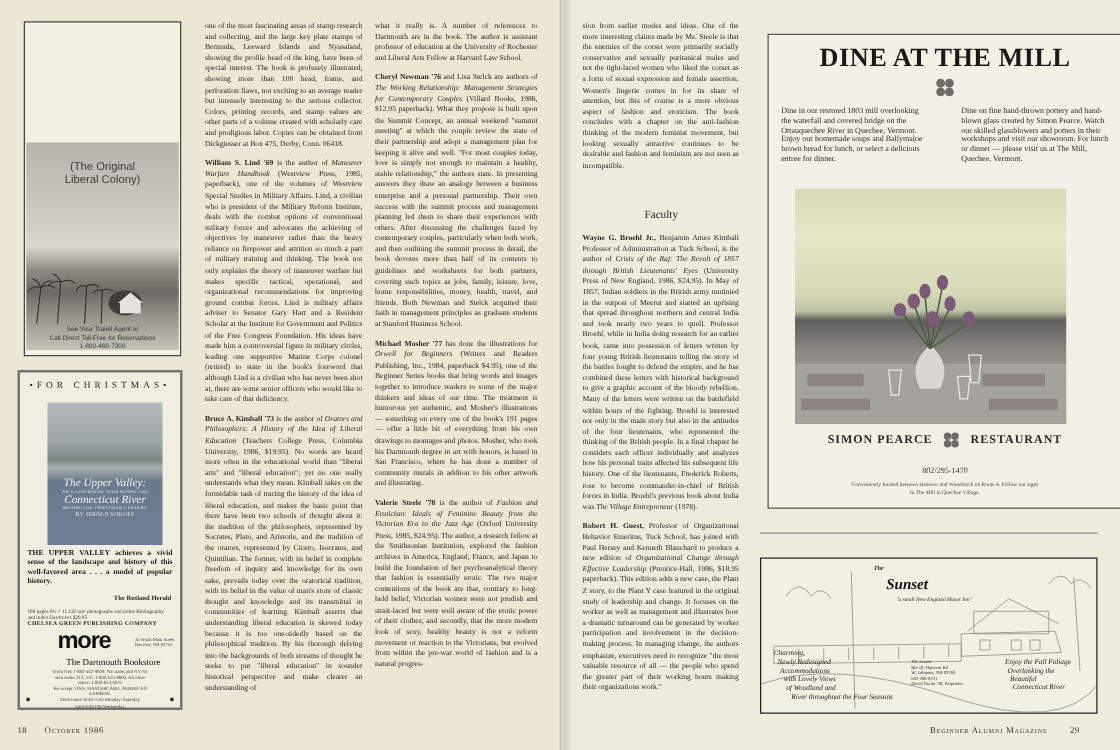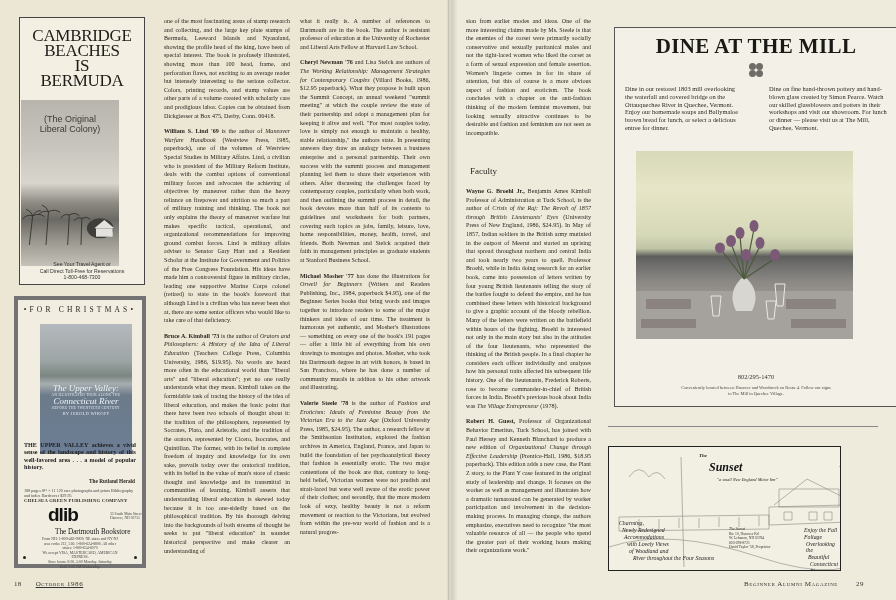--- a/index.html
+++ b/index.html
@@ -12,29 +12,29 @@
   .gutter { position: absolute; left: 447px; top: 0; width: 10px; height: 600px; background: linear-gradient(to right, rgba(0,0,0,0.04), rgba(0,0,0,0.12), rgba(0,0,0,0.02)); pointer-events: none; }
 
   .col { position: absolute; font-size: 6.1px; line-height: 8.6px; text-align: justify; hyphens: auto; }
   .col p { margin-bottom: 7px; text-indent: 0; }
   .col b { font-weight: bold; }
   .col i { font-style: italic; }
 
   
   .ad-bermuda { position: absolute; left: 19px; top: 17px; width: 126px; height: 268px; border: 1px solid #444; background: #f3efe3; }
   .ad-bermuda .head { text-align: center; font-size: 17px; line-height: 15px; letter-spacing: -0.3px; padding-top: 10px; font-family: "Liberation Serif", serif; color: #1e1c19; }
-  .ad-bermuda .photo { position: absolute; left: 1px; top: 82px; width: 98px; height: 166px; background: linear-gradient(180deg, #b8b5ae 0%, #c9c6bf 30%, #d9d6ce 50%, #8d8a83 62%, #6b6963 72%, #9a978f 85%, #c5c2ba 100%); overflow: hidden; }
+  .ad-bermuda .photo { position: absolute; left: 1px; top: 96px; width: 122px; height: 166px; background: linear-gradient(180deg, #b8b5ae 0%, #c9c6bf 30%, #d9d6ce 50%, #8d8a83 62%, #6b6963 72%, #9a978f 85%, #c5c2ba 100%); overflow: hidden; }
   .ad-bermuda .sub { text-align: center; font-family: "Liberation Sans", sans-serif; font-weight: 300; font-size: 9px; line-height: 10px; color: #3c3a36; padding-top: 14px; }
   .ad-bermuda .palms { position: absolute; left: 0; right: 0; top: 95px; height: 50px; }
   .ad-bermuda .foot { position: absolute; left: 0; right: 0; bottom: 4px; text-align: center; font-family: "Liberation Sans", sans-serif; font-size: 5.2px; line-height: 6.2px; color: #333; }
 
   
-  .ad-christmas { position: absolute; left: 14px; top: 296px; width: 132px; height: 272px; border: 4px solid #737373; background: #f1ede1; }
+  .ad-christmas { position: absolute; left: 14px; top: 296px; width: 132px; height: 272px; border: 2px solid #737373; background: #f1ede1; }
   .ad-christmas .title { text-align: center; font-size: 7.5px; letter-spacing: 3.2px; padding-top: 5px; color: #2a2723; }
-  .ad-christmas .book { position: absolute; left: 22px; top: 24px; width: 92px; height: 130px; background: linear-gradient(180deg, #b4b9bd 0%, #9ea5a6 28%, #7b8681 40%, #a7aeb0 46%, #6c7b8a 55%, #6c7e96 100%); }
+  .ad-christmas .book { position: absolute; left: 22px; top: 24px; width: 92px; height: 114px; background: linear-gradient(180deg, #b4b9bd 0%, #9ea5a6 28%, #7b8681 40%, #a7aeb0 46%, #6c7b8a 55%, #6c7e96 100%); }
   .ad-christmas .book .bt { position: absolute; left: 0; right: 0; top: 60px; text-align: center; color: #eef2f6; font-style: italic; font-size: 9px; line-height: 9px; }
   .ad-christmas .book .bs { font-size: 3.5px; line-height: 4px; font-style: normal; letter-spacing: 0.3px; opacity: 0.9; }
   .ad-christmas .quote { position: absolute; left: 6px; right: 6px; top: 142px; font-size: 6.1px; line-height: 7.3px; font-weight: bold; color: #222; text-align: justify; }
   .ad-christmas .src { position: absolute; right: 7px; top: 178px; font-size: 5.3px; font-weight: bold; }
   .ad-christmas .specs { position: absolute; left: 6px; right: 6px; top: 188px; font-size: 4.2px; line-height: 5px; color: #444; }
   .ad-christmas .pub { position: absolute; left: 6px; top: 198px; font-size: 4.6px; letter-spacing: 0.3px; font-weight: bold; }
   .ad-christmas .logo { position: absolute; left: 30px; top: 204px; font-size: 19px; font-weight: bold; font-family: "Liberation Sans", sans-serif; letter-spacing: -1px; color: #111; }
   .ad-christmas .addr { position: absolute; left: 92px; top: 212px; font-size: 3.7px; line-height: 4.4px; color: #444; }
   .ad-christmas .storename { position: absolute; left: 5px; top: 228px; font-size: 7.2px; color: #111; margin-left: 32px; }
   .ad-christmas .info { position: absolute; left: 6px; right: 6px; top: 237px; font-size: 3.8px; line-height: 4.6px; text-align: center; color: #444; }
@@ -53,47 +53,41 @@
   .ad-mill .photo { position: absolute; left: 21px; top: 123px; width: 217px; height: 188px; overflow: hidden;
     background: linear-gradient(180deg, #d7d9b8 0%, #e7e6c8 20%, #d5d8b7 45%, #bfc4a6 52%, #5e5f5b 56%, #6c6c6a 60%, #8d8a86 70%, #9c9995 80%, #7b7875 100%); }
   .ad-mill .sig1 { position: absolute; left: 0; right: 0; top: 318px; text-align: center; font-size: 9.6px; font-weight: bold; letter-spacing: 0.8px; color: #2a2826; }
   .ad-mill .sig2 { position: absolute; left: 0; right: 0; top: 331px; text-align: center; font-size: 7.8px; font-weight: bold; letter-spacing: 0.6px; color: #2a2826; }
   .ad-mill .phone { position: absolute; left: 0; right: 0; top: 345px; text-align: center; font-size: 6.5px; color: #333; }
   .ad-mill .note { position: absolute; left: 0; right: 0; top: 357px; text-align: center; font-size: 4.4px; line-height: 5.6px; color: #444; }
 
   .rule { position: absolute; left: 608px; top: 426px; width: 270px; height: 1px; background: #888; }
 
   
-  .ad-sunset { position: absolute; left: 608px; top: 446px; width: 233px; height: 125px; border: 1.5px solid #222; background: #f2efe3; overflow: hidden; }
+  .ad-sunset { position: absolute; left: 608px; top: 446px; width: 270px; height: 125px; border: 1.5px solid #222; background: #f2efe3; overflow: hidden; }
   .ad-sunset .the { position: absolute; left: 90px; top: 6px; font-size: 5px; font-style: italic; font-weight: bold; }
   .ad-sunset .name { position: absolute; left: 100px; top: 13px; font-size: 12px; font-style: italic; font-weight: bold; color: #111; }
   .ad-sunset .tag { position: absolute; left: 108px; top: 30px; font-size: 4.4px; font-style: italic; }
   .ad-sunset .left { position: absolute; left: 10px; top: 73px; font-size: 5.8px; line-height: 7px; font-style: italic; color: #222; }
   .ad-sunset .mid { position: absolute; left: 120px; top: 80px; font-size: 3.7px; line-height: 4.6px; color: #333; }
   .ad-sunset .right { position: absolute; left: 195px; top: 80px; font-size: 5.8px; line-height: 6.8px; font-style: italic; color: #222; }
   .ad-sunset svg { position: absolute; inset: 0; }
 
-  .faculty-h { position: absolute; left: 470px; top: 166px; width: 118px; text-align: left; font-size: 9px; color: #2a2723; }
+  .faculty-h { position: absolute; left: 470px; top: 166px; width: 118px; text-align: center; font-size: 9px; color: #2a2723; }
 </style>
 </head>
 <body>
 
 <div class="spread">
   <div class="page page-left"></div>
   <div class="page page-right"></div>
 </div>
 <div class="gutter"></div>
 
 <div class="ad-bermuda">
-  <div class="head">
-    <div>CAMBRIDGE</div>
-    <div>BEACHES</div>
-    <div>IS</div>
-    <div>BERMUDA</div>
-  </div>
   <div class="photo">
     <div class="sub">
       <div>(The Original</div>
       <div>Liberal Colony)</div>
     </div>
     <svg class="palms" viewBox="0 0 122 60">
       <g stroke="#2d2c29" stroke-width="1" fill="none">
         <path d="M10 60 L14 25"></path>
           <path d="M14 25 q-8 -2 -12 4 M14 25 q8 -4 14 1 M14 25 q-2 -6 -8 -8 M14 25 q4 -7 10 -6"></path>
         <path d="M30 60 L33 20"></path>
@@ -123,21 +117,21 @@
       <div class="bs">AN ILLUSTRATED TOUR ALONG THE</div>
       <div>Connecticut River</div>
       <div class="bs">BEFORE THE TWENTIETH CENTURY</div>
       <div class="bs" style="font-size:4.5px;margin-top:2px;">BY JEROLD WIKOFF</div>
     </div>
   </div>
   <div class="quote">THE UPPER VALLEY achieves a vivid sense of the landscape and history of this well-favored area . . . a model of popular history.</div>
   <div class="src">The Rutland Herald</div>
   <div class="specs">188 pages  8½ × 11  120 rare photographs and prints  Bibliography and index  Hardcover  $29.95</div>
   <div class="pub">CHELSEA GREEN PUBLISHING COMPANY</div>
-  <div class="logo">dlib</div>
+  <div class="logo">more</div>
   <div class="addr">
     <div>33 South Main Street</div>
     <div>Hanover, NH 03755</div>
   </div>
   <div class="storename">The Dartmouth Bookstore</div>
   <div class="info">
     <div>From NH: 1-800-462-9009; NE states and NY/NJ</div>
     <div>area codes 212, 516: 1-800-624-8800. All other</div>
     <div>states: 1-800-654-6070</div>
     <div>We accept VISA, MASTERCARD, AMERICAN</div>
@@ -157,21 +151,21 @@
 
 <div class="col" style="left:300px;top:17px;width:130px;">
   <p><span>what it really is. A number of references to Dartmouth are in the book. The author is assistant professor of education at the University of Rochester and Liberal Arts Fellow at Harvard Law School.</span></p>
   <p><b>Cheryl Newman '76</b><span> and Lisa Stelck are authors of </span><i>The Working Relationship: Management Strategies for Contemporary Couples</i><span> (Villard Books, 1986, $12.95 paperback). What they propose is built upon the Summit Concept, an annual weekend "summit meeting" at which the couple review the state of their partnership and adopt a management plan for keeping it alive and well. "For most couples today, love is simply not enough to maintain a healthy, stable relationship," the authors state. In presenting answers they draw an analogy between a business enterprise and a personal partnership. Their own success with the summit process and management planning led them to share their experiences with others. After discussing the challenges faced by contemporary couples, particularly when both work, and then outlining the summit process in detail, the book devotes more than half of its contents to guidelines and worksheets for both partners, covering such topics as jobs, family, leisure, love, home responsibilities, money, health, travel, and friends. Both Newman and Stelck acquired their faith in management principles as graduate students at Stanford Business School.</span></p>
   <p><b>Michael Mosher '77</b><span> has done the illustrations for </span><i>Orwell for Beginners</i><span> (Writers and Readers Publishing, Inc., 1984, paperback $4.95), one of the Beginner Series books that bring words and images together to introduce readers to some of the major thinkers and ideas of our time. The treatment is humorous yet authentic, and Mosher's illustrations — something on every one of the book's 191 pages — offer a little bit of everything from his own drawings to montages and photos. Mosher, who took his Dartmouth degree in art with honors, is based in San Francisco, where he has done a number of community murals in additon to his other artwork and illustrating.</span></p>
   <p><b>Valerie Steele '78</b><span> is the author of </span><i>Fashion and Eroticism: Ideals of Feminine Beauty from the Victorian Era to the Jazz Age</i><span> (Oxford University Press, 1985, $24.95). The author, a research fellow at the Smithsonian Institution, explored the fashion archives in America, England, France, and Japan to build the foundation of her psychoanalytical theory that fashion is essentially erotic. The two major contentions of the book are that, contrary to long-held belief, Victorian women were not prudish and strait-laced but were well aware of the erotic power of their clothes; and secondly, that the more modern look of sexy, healthy beauty is not a reform movement or reaction to the Victorians, but evolved from within the pre-war world of fashion and is a natural progres-</span></p>
 </div>
 
 <div class="folio" style="left:14px;top:580px;">
   <span>18</span>
-  <span class="smallcaps" style="margin-left:12px;text-decoration:underline;">October 1986</span>
+  <span class="smallcaps" style="margin-left:12px;">October 1986</span>
 </div>
 
 <div class="col" style="left:466px;top:17px;width:125px;">
   <p><span>sion from earlier modes and ideas. One of the more interesting claims made by Ms. Steele is that the enemies of the corset were primarily socially conservative and sexually puritanical males and not the tight-laced women who liked the corset as a form of sexual expression and female assertion. Women's lingerie comes in for its share of attention, but this of course is a more obvious aspect of fashion and eroticism. The book concludes with a chapter on the anti-fashion thinking of the modern feminist movement, but looking sexually attractive continues to be desirable and fashion and feminism are not seen as incompatible.</span></p>
 </div>
 
 <div class="faculty-h">Faculty</div>
 
 <div class="col" style="left:466px;top:187px;width:125px;">
   <p><b>Wayne G. Broehl Jr.,</b><span> Benjamin Ames Kimball Professor of Administration at Tuck School, is the author of </span><i>Crisis of the Raj: The Revolt of 1857 through British Lieutenants' Eyes</i><span> (University Press of New England, 1986, $24.95). In May of 1857, Indian soldiers in the British army mutinied in the outpost of Meerut and started an uprising that spread throughout northern and central India and took nearly two years to quell. Professor Broehl, while in India doing research for an earlier book, came into possession of letters written by four young British lieutenants telling the story of the battles fought to defend the empire, and he has combined these letters with historical background to give a graphic account of the bloody rebellion. Many of the letters were written on the battlefield within hours of the fighting. Broehl is interested not only in the main story but also in the attitudes of the four lieutenants, who represented the thinking of the British people. In a final chapter he considers each officer individually and analyzes how his personal traits affected his subsequent life history. One of the lieutenants, Frederick Roberts, rose to become commander-in-chief of British forces in India. Broehl's previous book about India was </span><i>The Village Entrepreneur</i><span> (1978).</span></p>
@@ -211,20 +205,25 @@
         <ellipse cx="84" cy="97" rx="5" ry="5.5"></ellipse>
           <ellipse cx="139" cy="104" rx="5" ry="6"></ellipse>
         <ellipse cx="110" cy="104" rx="5" ry="6"></ellipse>
       </g>
       <g fill="none" stroke="#e9e8e4" stroke-width="1">
         <path d="M75 145 l2 20 h6 l2 -20 z"></path>
           <path d="M139 133 l2 22 h6 l2 -22 z"></path>
           <path d="M130 150 l2 18 h6 l2 -18 z"></path>
       </g>
     </svg>
+  </div>
+  <div class="sig1">
+    <span>SIMON PEARCE</span>
+    <span class="clover" style="vertical-align:middle;width:12px;height:12px;margin:0 6px;"><span style="left:0;top:0;width:6px;height:6px"></span><span style="left:6px;top:0;width:6px;height:6px"></span><span style="left:0;top:6px;width:6px;height:6px"></span><span style="left:6px;top:6px;width:6px;height:6px"></span></span>
+    <span>RESTAURANT</span>
   </div>
   <div class="phone">802/295-1470</div>
   <div class="note">
     <div>Conveniently located between Hanover and Woodstock on Route 4. Follow our signs</div>
     <div>to The Mill in Quechee Village.</div>
   </div>
 </div>
 
 <div class="rule"></div>
 

